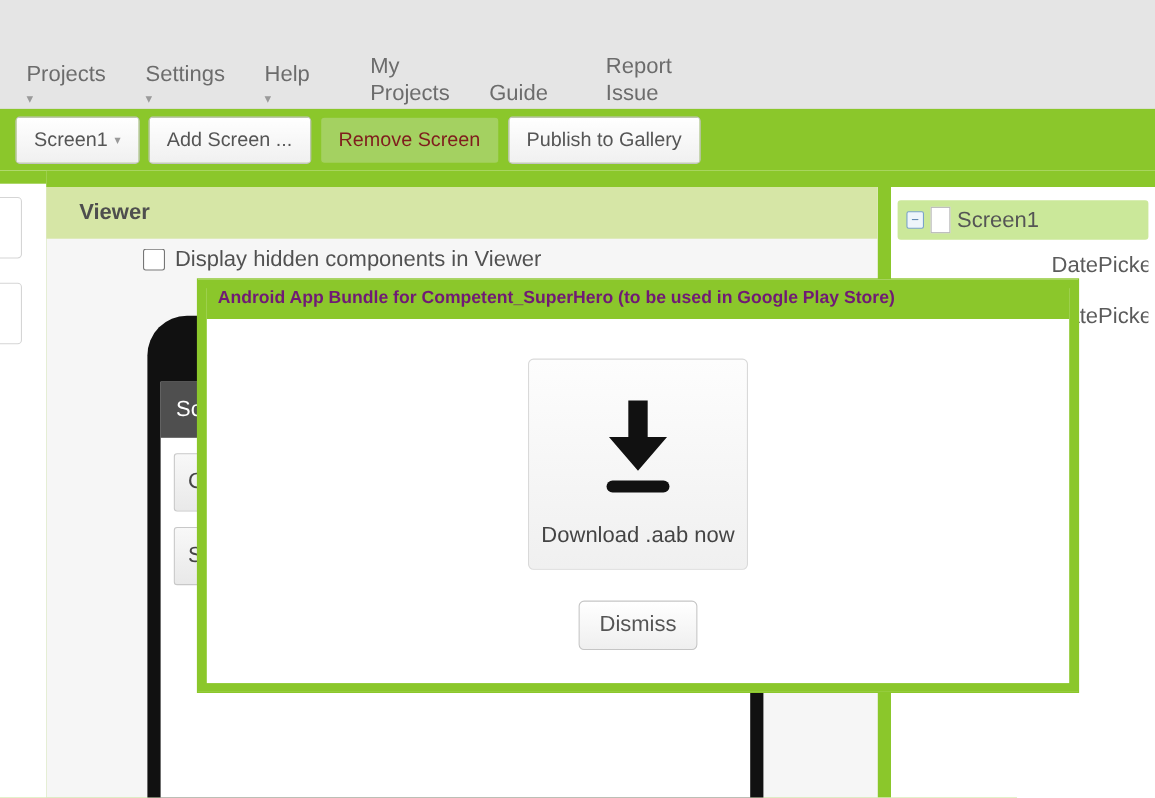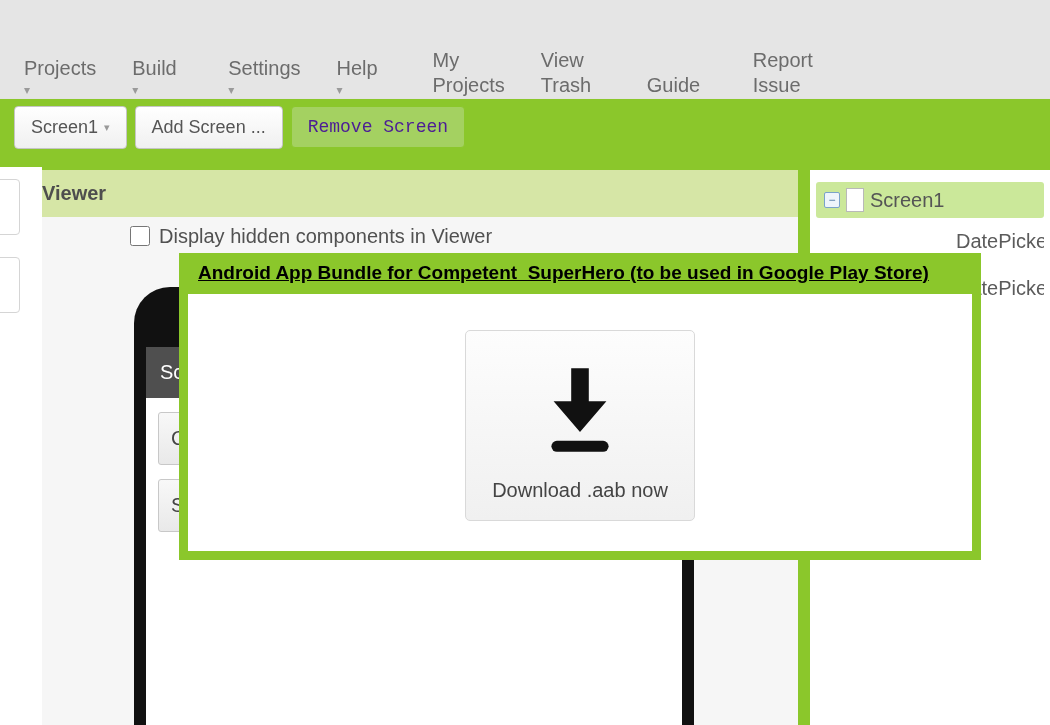--- a/index.html
+++ b/index.html
@@ -66,22 +66,21 @@
     gap: 6px;
   }
   .btn.caret::after {
     content: "▾";
     font-size: 11px;
     color: #999;
   }
   .btn.active {
     background: #a4d161;
     border-color: #8bc72b;
-    color: #4c1d95;
-    font-family: Liberation Mono, monospace;
+    color: #7f1d1d;
   }
   
   .workspace {
     display: flex;
     height: calc(725px - 88px - 56px);
     background: #8bc72b;
   }
   .left-stub {
     width: 42px;
     background: #fff;
@@ -110,21 +109,21 @@
     background: #f6f6f6;
     margin: 15px 12px 0 0;
     position: relative;
     overflow: hidden;
   }
   .panel-header {
     background: #d6e6a6;
     color: #4e4e4e;
     font-size: 20px;
     font-weight: bold;
-    padding: 12px 0;
+    padding: 12px 30px;
   }
   .viewer-body {
     position: relative;
     padding-top: 6px;
   }
   .checkbox-row {
     display: flex;
     align-items: center;
     gap: 6px;
     margin-left: 84px;
@@ -220,38 +219,37 @@
     left: 180px;
     top: 254px;
     width: 800px;
     background: #fff;
     border: 8px solid #8bc72b;
     z-index: 100;
     box-shadow: 0 0 0 1px #8bc72b;
   }
   .modal-title {
     background: #8bc72b;
-    color: #000000;
-    font-size: 19px;
+    color: #701a75;
+    font-size: 16px;
     font-weight: bold;
     padding: 4px 10px 10px 10px;
     margin-top: -4px;
-    text-decoration: underline;
   }
   .modal-body {
     display: flex;
     flex-direction: column;
     align-items: center;
     padding: 36px 20px 30px 20px;
   }
   .download-card {
     border: 1px solid #d9d9d9;
     border-radius: 5px;
     background: linear-gradient(#fdfdfd,#f0f0f0);
-    width: 230px;
+    width: 200px;
     padding: 24px 10px 18px 10px;
     text-align: center;
     cursor: pointer;
   }
   .download-card svg { width: 110px; height: 110px; }
   .download-label {
     font-size: 20px;
     color: #444;
     margin-top: 10px;
   }
@@ -264,36 +262,34 @@
     font-size: 20px;
     color: #555;
     cursor: pointer;
   }
 </style>
 </head>
 <body>
 
 <div class="topbar">
   <div class="menu-item with-caret">Projects</div>
-  <div class="menu-item with-caret">Build</div>
   <div class="menu-item with-caret">Settings</div>
   <div class="menu-item with-caret">Help</div>
   <div class="menu-link" style="white-space:pre-line">My
 Projects</div>
-  <div class="menu-link" style="white-space:pre-line">View
-Trash</div>
   <div class="menu-link">Guide</div>
   <div class="menu-link" style="white-space:pre-line">Report
 Issue</div>
 </div>
 
 <div class="green-bar">
   <button class="btn caret">Screen1</button>
   <button class="btn">Add Screen ...</button>
   <button class="btn active">Remove Screen</button>
+  <button class="btn">Publish to Gallery</button>
 </div>
 
 <div class="workspace">
   <div class="left-stub">
     <div class="box1"></div>
     <div class="box2"></div>
   </div>
 
   <div class="viewer-panel">
     <div class="panel-header">Viewer</div>
@@ -331,14 +327,15 @@
   <div class="modal-body">
     <div class="download-card">
       <span>
         <svg viewBox="0 0 100 100">
           <path d="M42 12 h16 v30 h16 L50 70 26 42 h16 z" fill="#111"></path>
           <rect x="24" y="78" width="52" height="10" rx="5" fill="#111"></rect>
         </svg>
       </span>
       <div class="download-label">Download .aab now</div>
     </div>
+    <button class="dismiss-btn">Dismiss</button>
   </div>
 </div>
 
 </body></html>

